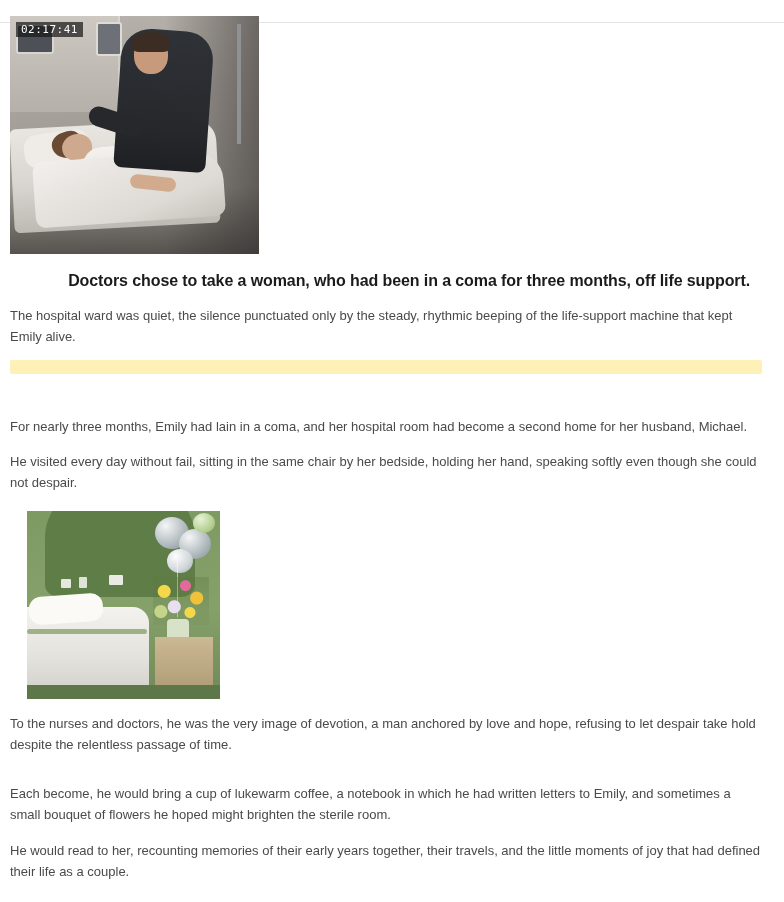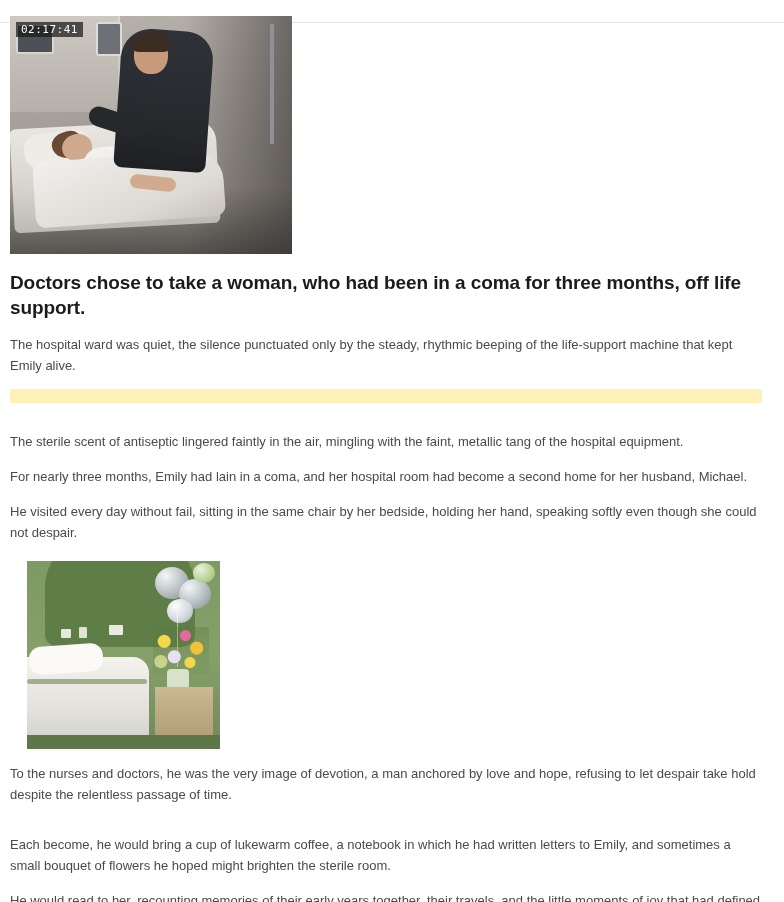--- a/index.html
+++ b/index.html
@@ -31,21 +31,20 @@
   }
 
   
   .hero-wrap {
     margin: 16px 0 0 10px;
     width: 249px;
     height: 238px;
     position: relative;
     overflow: hidden;
     background: #8e8d8b;
-    padding-left: 33px;
   }
   .hero-img {
     position: absolute;
     inset: 0;
     background:
       
       linear-gradient(to bottom, rgba(0,0,0,0) 72%, rgba(40,38,36,0.55) 100%),
       
       linear-gradient(to right, rgba(0,0,0,0) 62%, rgba(52,48,46,0.55) 100%),
       
@@ -204,27 +203,28 @@
     background: rgba(25,25,25,0.72);
     color: #ffffff;
     font-size: 11px;
     font-family: "DejaVu Sans Mono", monospace;
     padding: 1px 5px;
     letter-spacing: 0.5px;
   }
 
   
   h1.headline {
-    font-size: 19px;
+    font-size: 16px;
     line-height: 1.32;
     font-weight: bold;
     color: #1b1b1b;
     margin: 16px 10px 0 10px;
     width: 740px;
     letter-spacing: -0.1px;
+    text-align: right;
   }
 
   
   p.para {
     font-size: 13px;
     line-height: 1.62;
     color: #4a4a4a;
     margin: 0 10px 0 10px;
     width: 752px;
   }
@@ -406,21 +406,20 @@
 
   <h1 class="headline">Doctors chose to take a woman, who had been in a coma for three months, off life support.</h1>
 
   <div class="para-spacer"></div>
   <p class="para">The hospital ward was quiet, the silence punctuated only by the steady, rhythmic beeping of the life-support machine that kept Emily alive.</p>
 
   <div class="highlight-bar"></div>
 
   <div class="para-spacer"></div>
   <div class="para-spacer"></div>
-  <p class="para">The sterile scent of antiseptic lingered faintly in the air, mingling with the faint, metallic tang of the hospital equipment.</p>
   <div class="para-spacer"></div>
   <p class="para">For nearly three months, Emily had lain in a coma, and her hospital room had become a second home for her husband, Michael.</p>
   <div class="para-spacer"></div>
   <p class="para">He visited every day without fail, sitting in the same chair by her bedside, holding her hand, speaking softly even though she could not despair.</p>
 
   <div class="img2-wrap">
     <div class="room-wall"></div>
     <div class="room-arch"></div>
     <div class="wall-outlet"></div>
     <div class="wall-outlet2"></div>

